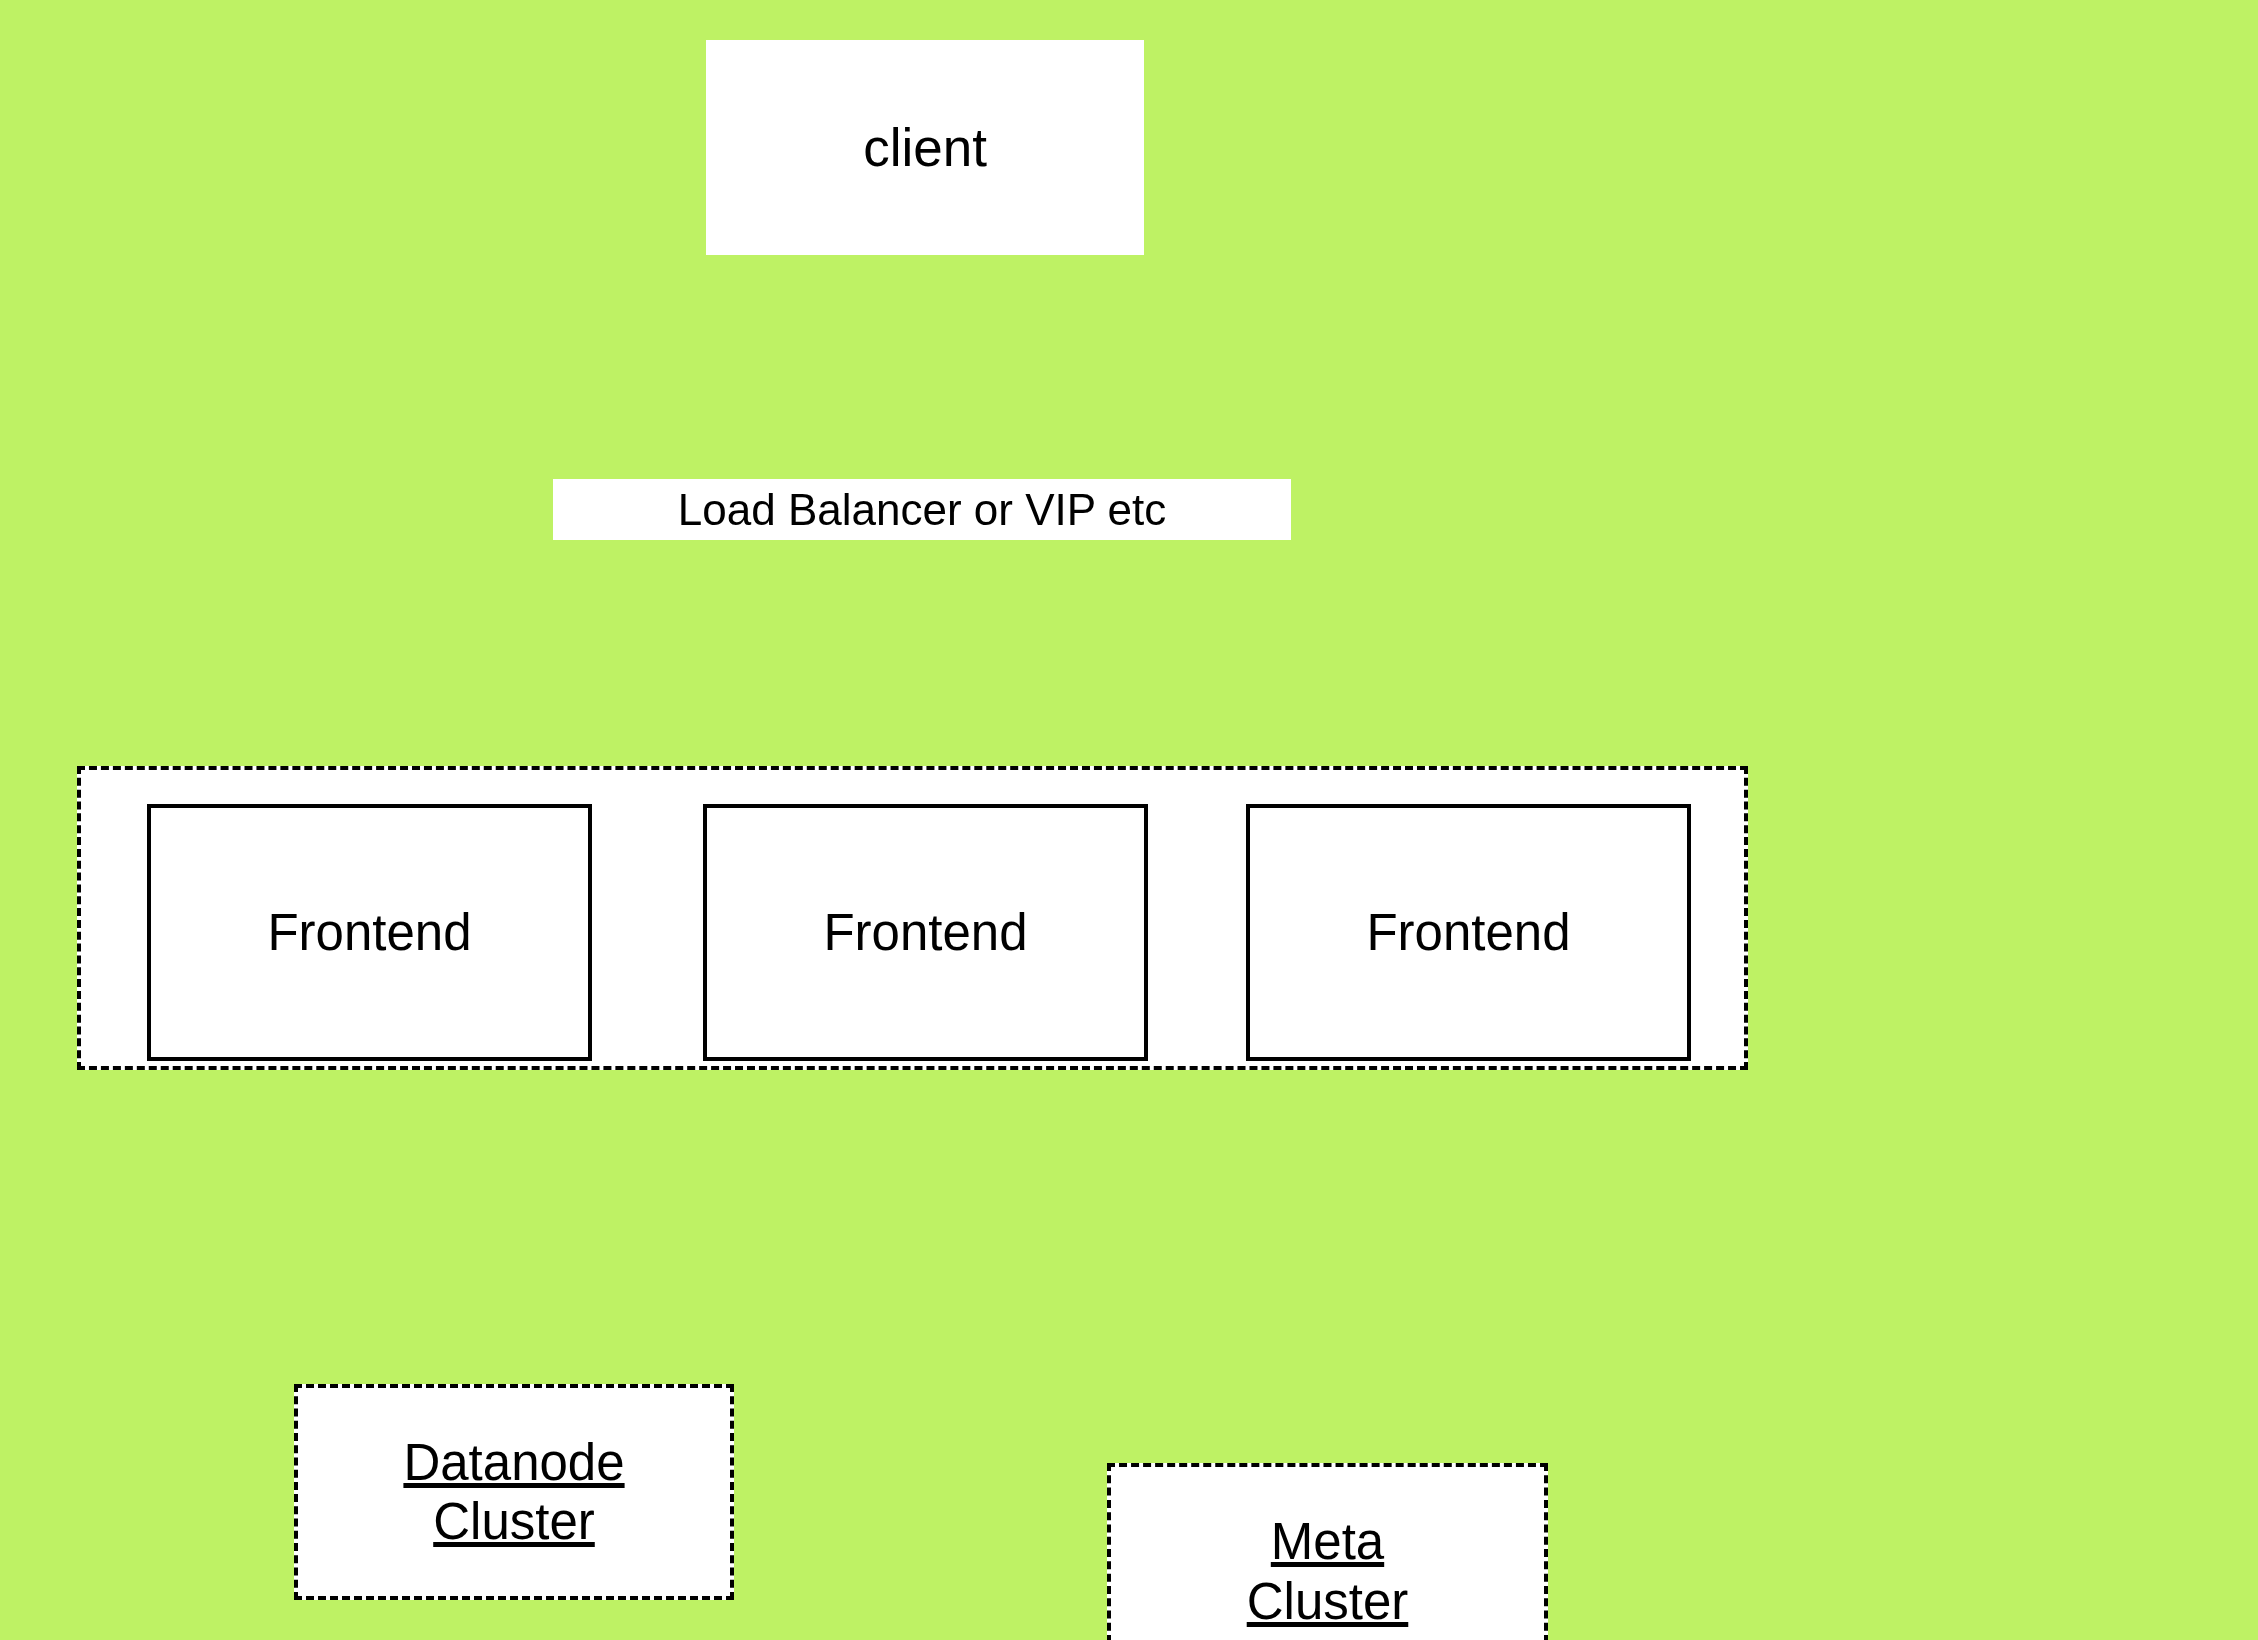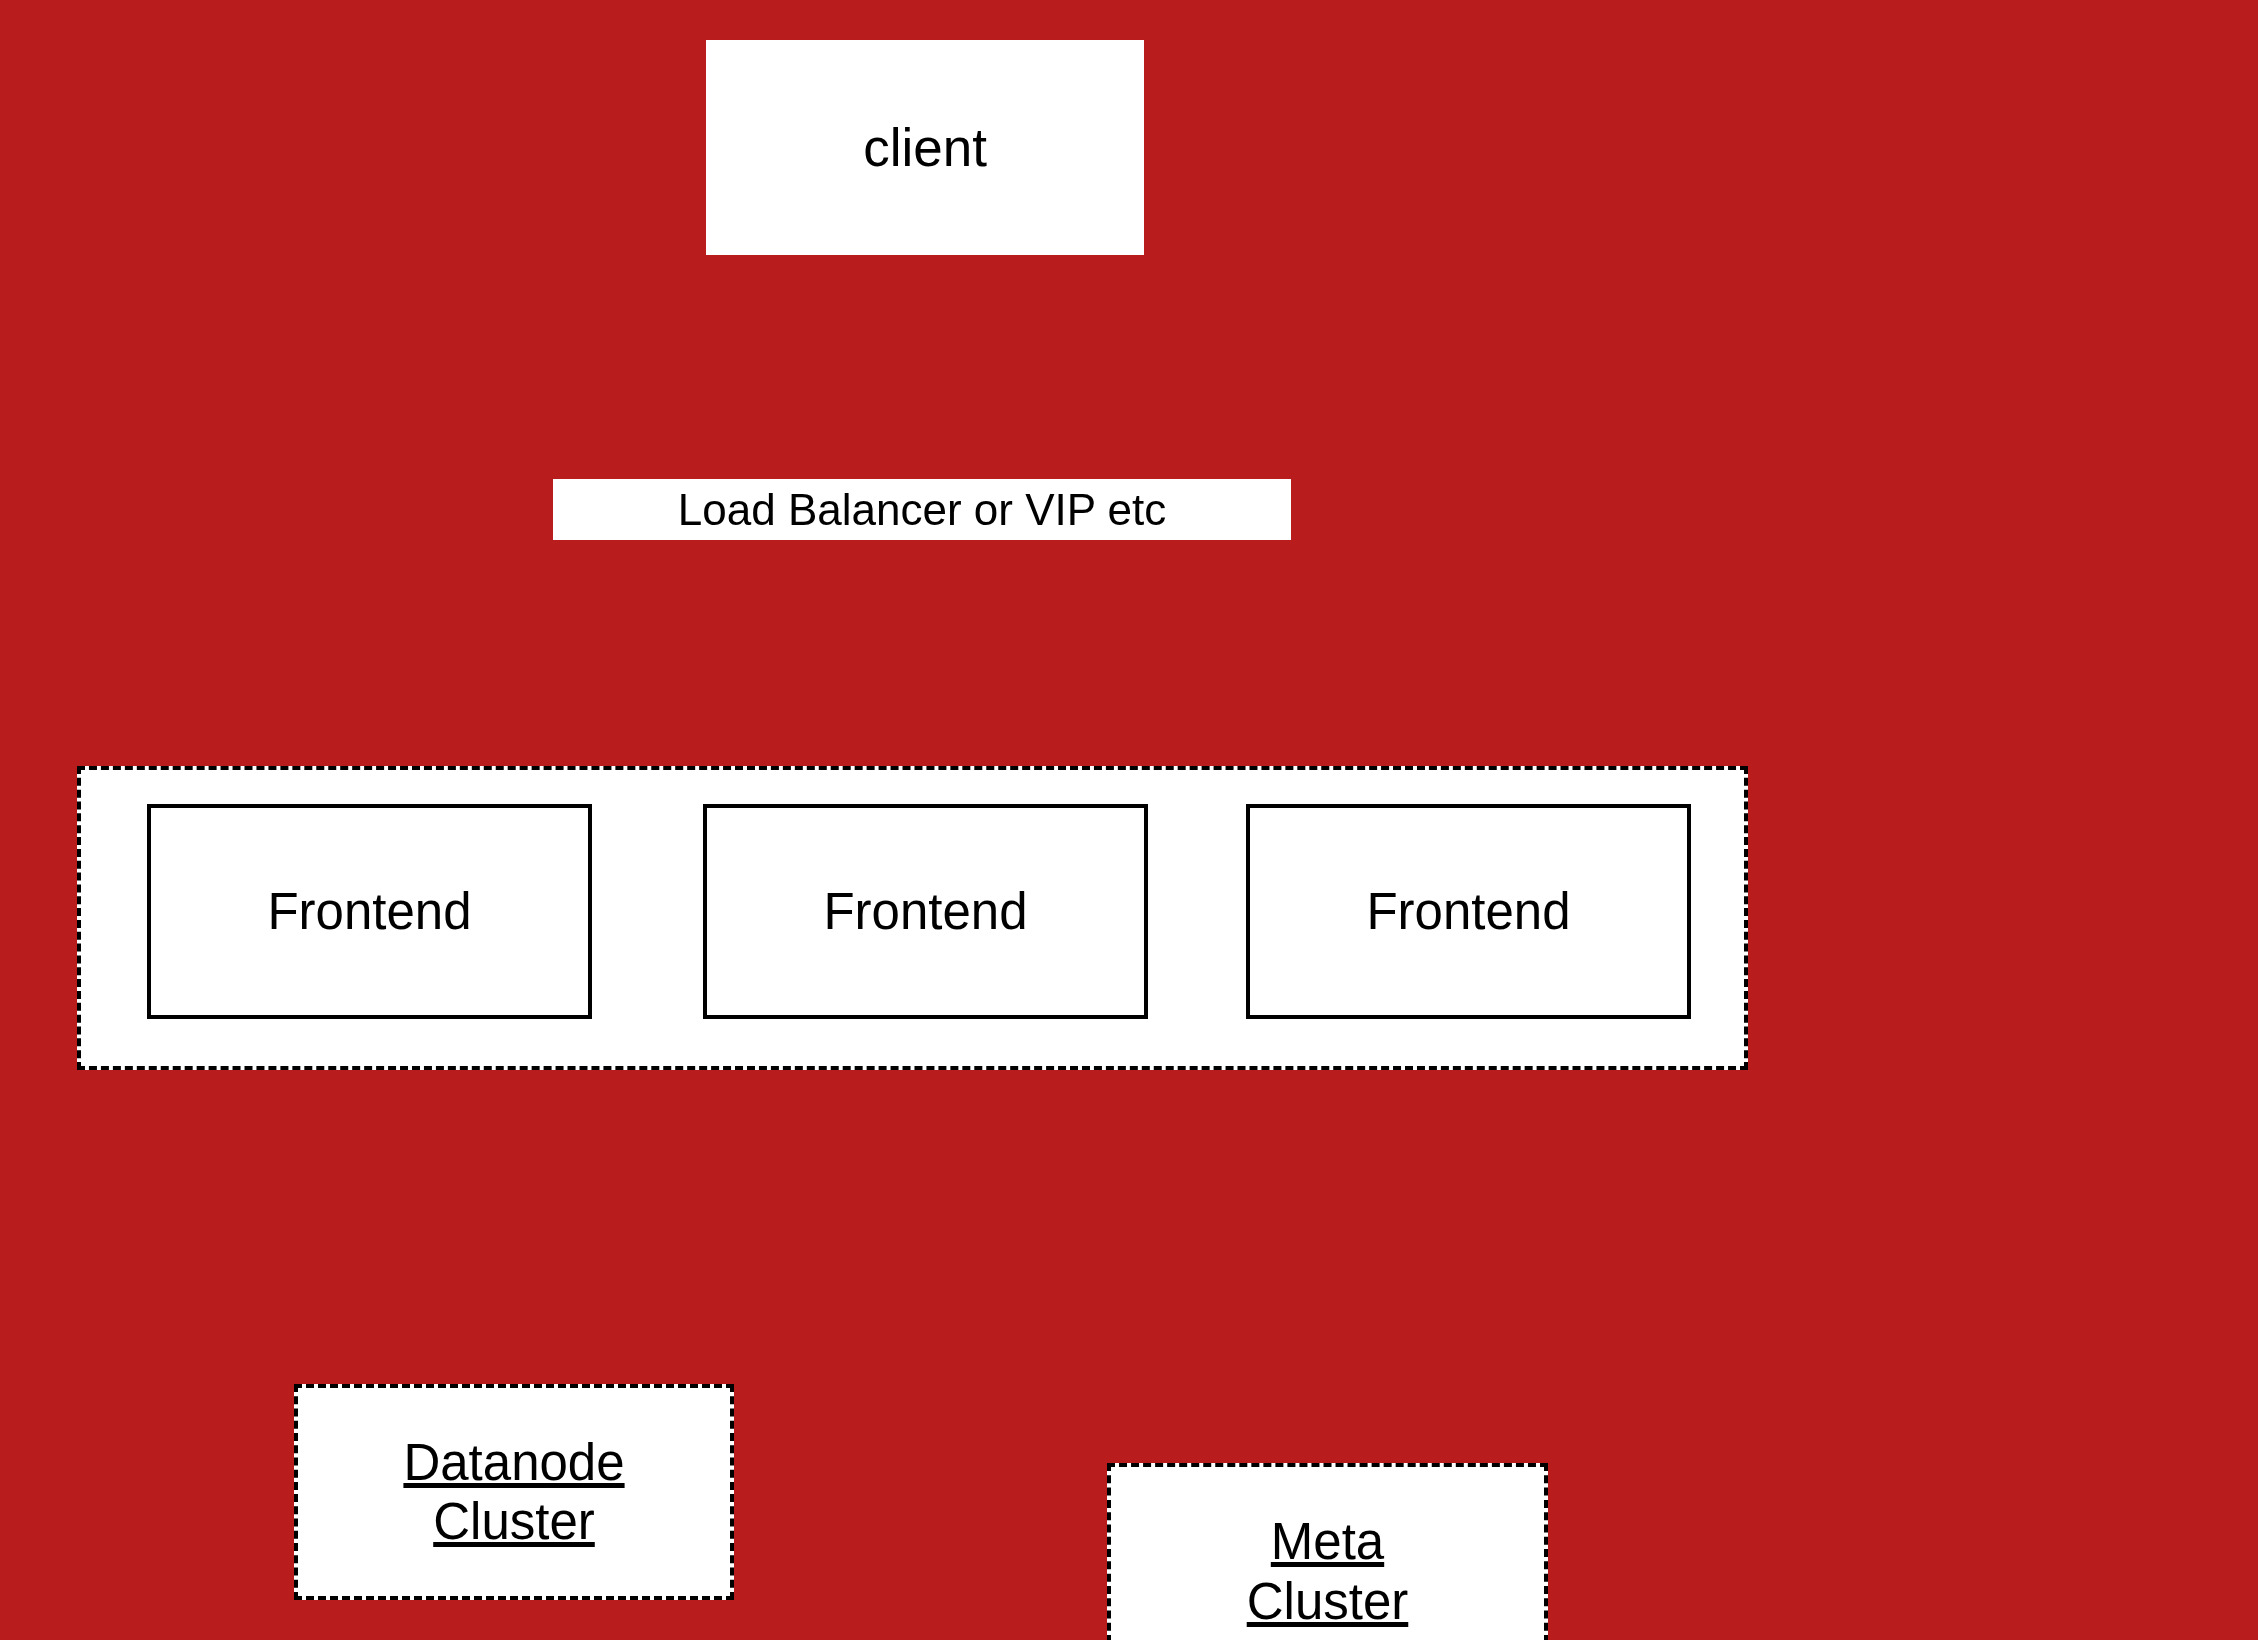--- a/index.html
+++ b/index.html
@@ -4,21 +4,21 @@
 <style>
   html, body {
     margin: 0;
     padding: 0;
     background: #000000;
   }
   .canvas {
     position: relative;
     width: 2258px;
     height: 1640px;
-    background: #b91c1c;
+    background: #bef264;
     overflow: hidden;
     font-family: "Liberation Sans", "DejaVu Sans", sans-serif;
     color: #000000;
   }
   .node {
     position: absolute;
     background: #ffffff;
     display: flex;
     align-items: center;
     justify-content: center;
@@ -37,21 +37,21 @@
   .node-lb {
     left: 553px; top: 479px; width: 738px; height: 61px;
     font-size: 44px;
   }
   .group-frontend {
     left: 77px; top: 766px; width: 1671px; height: 304px;
     border: 4.5px dashed #000000;
     background: #ffffff;
   }
   .node-frontend {
-    top: 804px; width: 445px; height: 215px;
+    top: 804px; width: 445px; height: 257px;
     border: 4.5px solid #000000;
     font-size: 51px;
   }
   .node-frontend.f1 { left: 147px; }
   .node-frontend.f2 { left: 703px; }
   .node-frontend.f3 { left: 1246px; }
   .node-cluster {
     border: 4.5px dashed #000000;
     font-size: 51px;
     line-height: 1.16;

